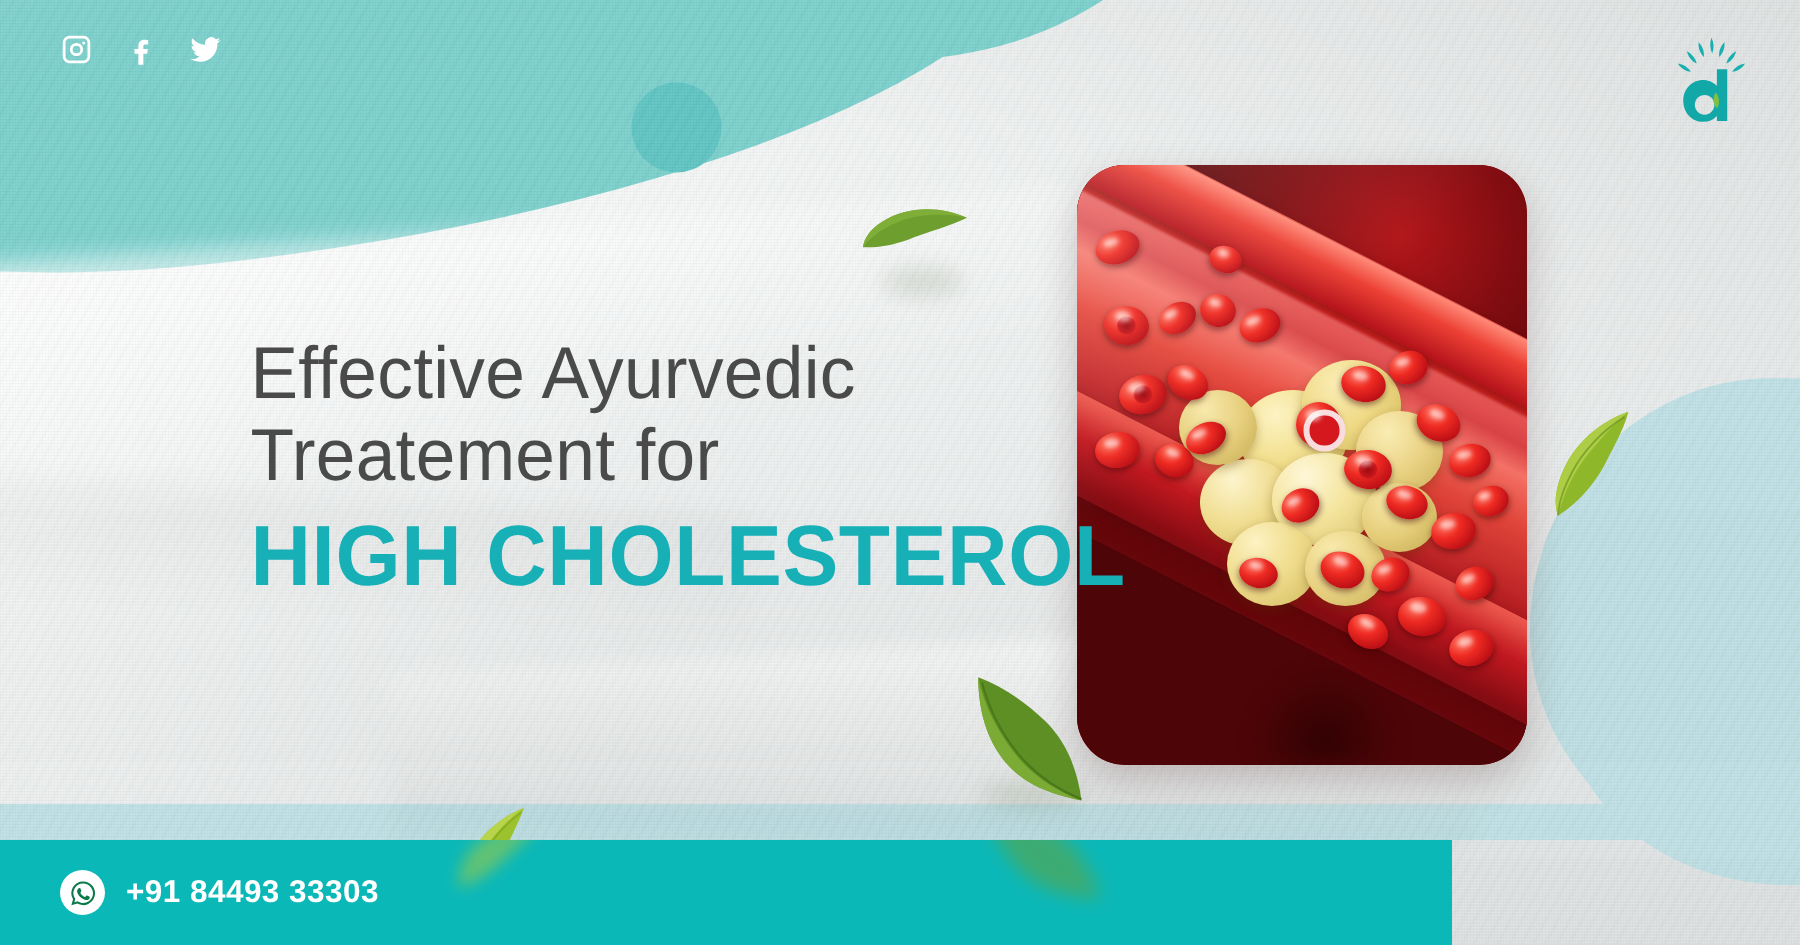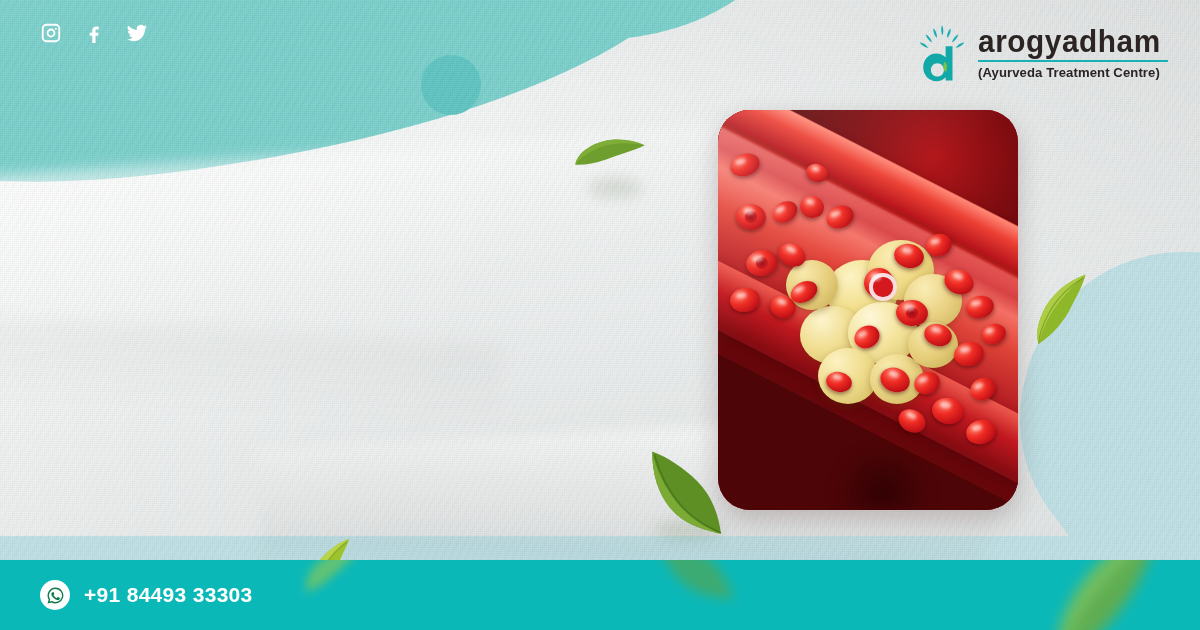--- a/index.html
+++ b/index.html
@@ -292,21 +292,21 @@
   }
 
   
   .footer-light {
     position:absolute; z-index:4;
     left:0; bottom:70px; width:1200px; height:24px;
     background:#BEDFE4;
   }
   .footer {
     position:absolute; z-index:9;
-    left:0; bottom:0; width:1200px; height:70px;
+    left:0; bottom:0; width:968px; height:70px;
     background:#0BB8B8;
     overflow:hidden;
   }
   .footer-leaf {
     position:absolute; z-index:1;
     pointer-events:none;
   }
   .footer-row {
     position:relative; z-index:3;
     height:100%;
@@ -377,27 +377,27 @@
           <path d="M35.6 6.2c.4 3.7-.9 7.3-3.5 9.8-.4-3.6.9-7.2 3.5-9.8z"></path>
           <path d="M10.6 12.2c3.3 1.7 5.7 4.7 6.5 8.2-3.3-1.6-5.7-4.6-6.5-8.2z"></path>
           <path d="M43.4 12.2c-.8 3.6-3.2 6.6-6.5 8.2.8-3.5 3.2-6.5 6.5-8.2z"></path>
           <path d="M4.6 20.3c3.6.5 6.8 2.5 8.7 5.6-3.6-.4-6.8-2.5-8.7-5.6z"></path>
           <path d="M49.4 20.3c-1.9 3.1-5.1 5.2-8.7 5.6 1.9-3.1 5.1-5.1 8.7-5.6z"></path>
         </g>
         <path fill="#13A8A8" d="M30.6 24.2h6.9v34.4h-6.9v-3.3a12.6 12.6 0 0 1-9.2 3.9c-7.5 0-13.2-6-13.2-13.9s5.7-13.9 13.2-13.9c3.6 0 6.9 1.5 9.2 3.9v-11.1zm-8.2 17.1c-3.7 0-6.5 2.9-6.5 6.6s2.8 6.6 6.5 6.6 6.5-2.9 6.5-6.6-2.8-6.6-6.5-6.6z"></path>
         <path fill="#7FC242" d="M29.8 39.6c2.6 2.9 2.9 7.3.8 10.6-2.7-2.9-3-7.3-.8-10.6z"></path>
       </svg>
     </div>
-    <div class="logo-words">
-      <div class="logo-name">arogyadham</div>
-      <div class="logo-rule"></div>
-      <div class="logo-sub">(Ayurveda Treatment Centre)</div>
-    </div>
-  </div>
-
+  </div>
+
+  <div class="headline">
+    <div class="hl-line">Effective Ayurvedic</div>
+    <div class="hl-line">Treatement for</div>
+    <div class="hl-strong">HIGH CHOLESTEROL</div>
+  </div>
 
   <div class="hero-card">
     <div class="hero-inner">
       <div class="h-bg"></div>
       <div class="h-bg2"></div>
       <div class="vessel"></div>
       <div class="vessel-wall-top"></div>
       <div class="vessel-lumen"></div>
       <div class="vessel-wall-bot"></div>
 

